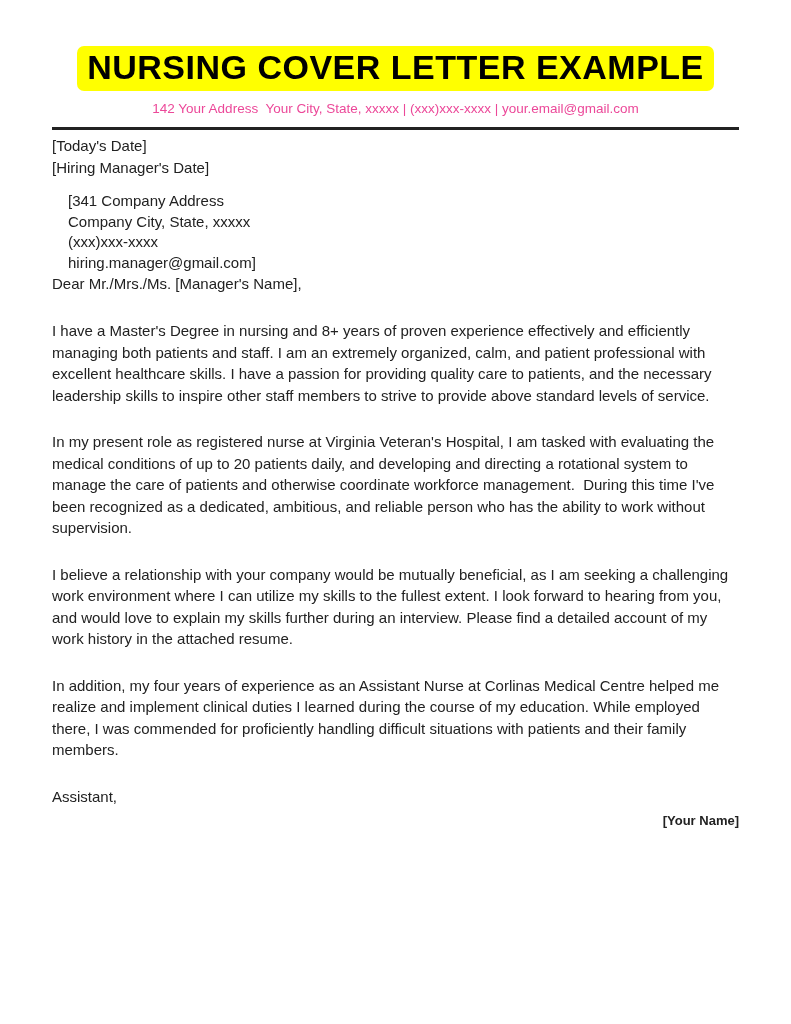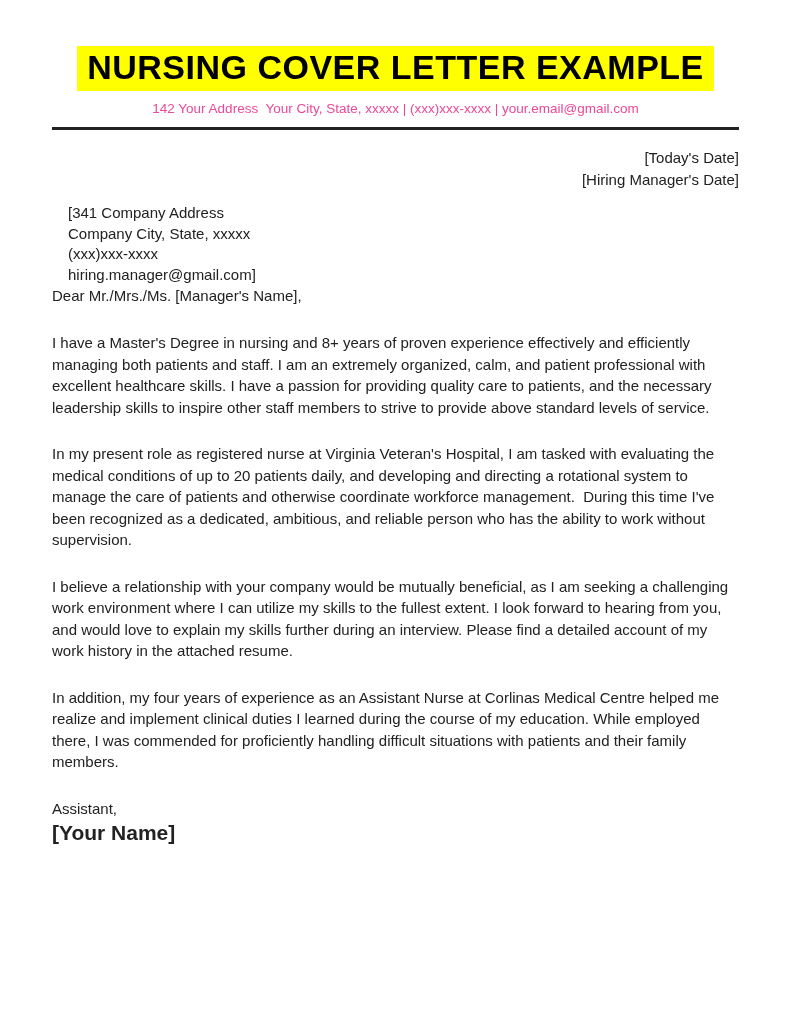--- a/index.html
+++ b/index.html
@@ -20,44 +20,45 @@
   .title-highlight {
     display: inline-block;
     background: #ffff00;
     color: #000000;
     font-size: 34px;
     font-weight: bold;
     letter-spacing: 0.5px;
     padding: 3px 10px 5px 10px;
     line-height: 1.1;
     white-space: nowrap;
+    border-radius: 7px;
   }
   .contact-line {
     margin-top: 10px;
     font-size: 13.5px;
     color: #ec4899;
     white-space: pre-wrap;
   }
   .rule {
     border: none;
     border-top: 3px solid #222222;
     margin-top: 11px;
   }
   .body-text { font-size: 15px; line-height: 21.5px; color: #222222; }
-  .date-block { margin-top: 17px; text-align: right; }
+  .date-block { margin-top: 5px; }
   .date-block div { line-height: 22px; }
   .company-block { margin-top: 12px; }
   .company-block div { line-height: 20.5px; margin-left: 16px; }
   .salutation { margin-top: 0; line-height: 22px; }
   .para {
     margin-top: 25px;
     white-space: pre-wrap;
   }
   .closing { margin-top: 25px; line-height: 22px; }
-  .signature { font-weight: bold; line-height: 25px; font-size: 21px; }
+  .signature { font-weight: bold; line-height: 25px; font-size: 13px; text-align: right; }
 </style>
 </head>
 <body>
 
 <div class="page">
 
   <div class="header">
     <span class="title-highlight">NURSING COVER LETTER EXAMPLE</span>
     <div class="contact-line">142 Your Address  Your City, State, xxxxx | (xxx)xxx-xxxx | your.email@gmail.com</div>
     <hr class="rule">

